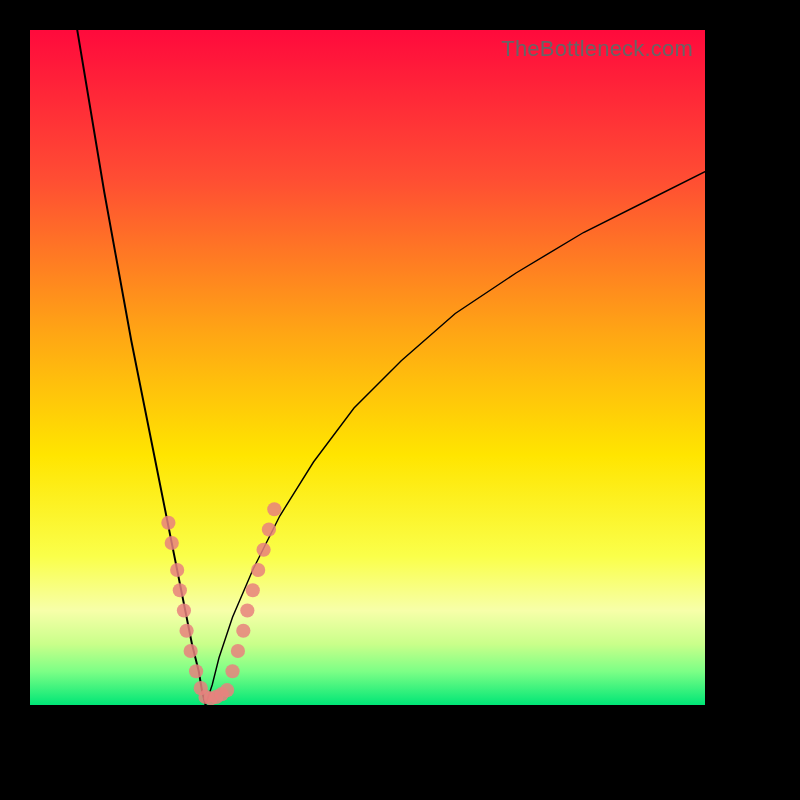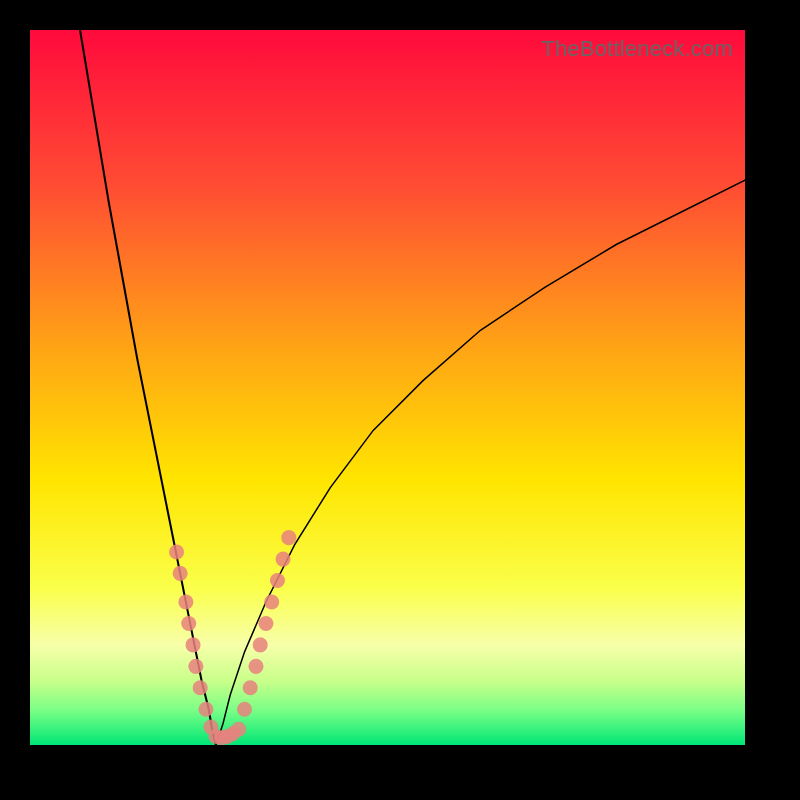--- a/index.html
+++ b/index.html
@@ -17,21 +17,20 @@
     background: #000;
     position: relative;
   }
   .plot {
     position: absolute;
     left: 30px;
     top: 30px;
     width: 675px;
     height: 760px;
     overflow: hidden;
-    padding-left: 40px;
   }
   .gradient {
     position: absolute;
     inset: 0;
   }
   .watermark {
     position: absolute;
     top: 6px;
     right: 12px;
     color: #666;

